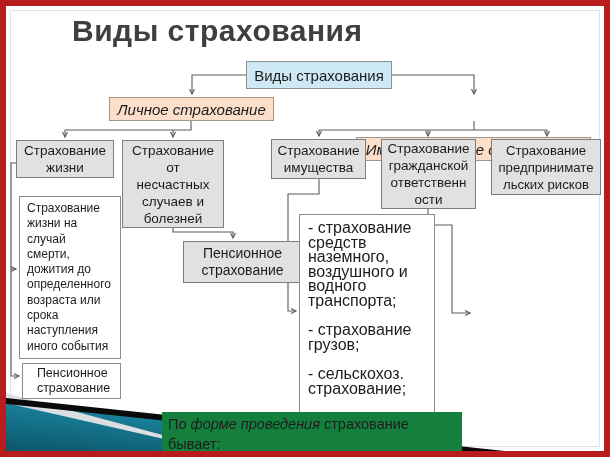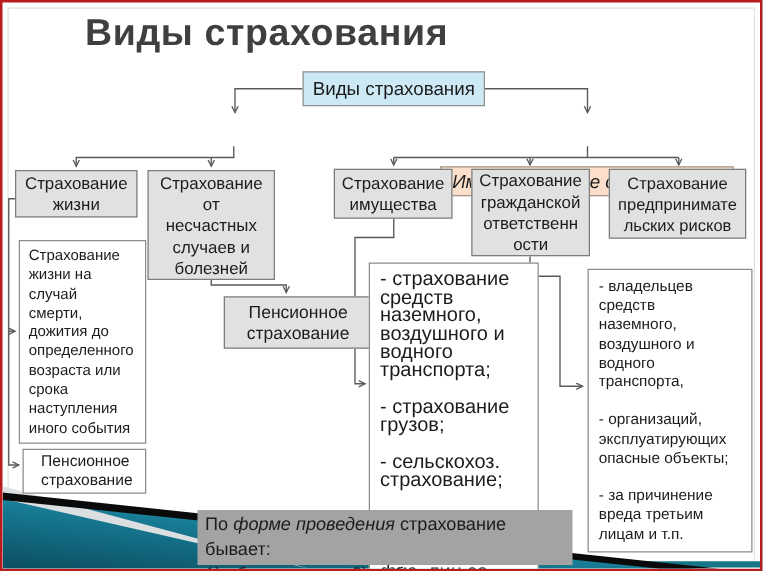--- a/index.html
+++ b/index.html
@@ -1,18 +1,18 @@
 <!DOCTYPE html>
 <html><head>
 <meta charset="utf-8">
 <style>
   html,body{margin:0;padding:0;background:#888;}
   #slide{
     position:relative;width:610px;height:457px;background:#ffffff;
-    border:2px solid #b91c1c;box-sizing:border-box;overflow:hidden;
+    border:6px solid #b91c1c;box-sizing:border-box;overflow:hidden;
     font-family:"Liberation Sans","DejaVu Sans",sans-serif;color:#1c1c1c;
   }
   .frame{position:absolute;left:4px;top:4px;right:4px;bottom:4px;border:1px solid #e2e2e2;z-index:0;}
   #decor{position:absolute;left:0;top:385px;width:606px;height:68px;z-index:1;}
   #connectors{position:absolute;left:0;top:0;width:606px;height:453px;z-index:2;}
   .title{
     position:absolute;left:66px;top:8px;z-index:3;
     font-size:30px;font-weight:bold;color:#3f3f3f;letter-spacing:0.5px;white-space:nowrap;
   }
   .box{position:absolute;box-sizing:border-box;z-index:3;display:flex;align-items:center;justify-content:center;text-align:center;}
@@ -32,21 +32,21 @@
   #node-property-ins{left:265px;top:133px;width:95px;height:40px;}
   #node-liability{left:375px;top:133px;width:95px;height:70px;}
   #node-business{left:485px;top:133px;width:110px;height:56px;font-size:13.2px;}
   #node-medical{left:177px;top:235px;width:119px;height:42px;font-size:14px;}
   #node-life-detail{left:13px;top:190px;width:102px;min-height:150px;}
   #node-pension{left:16px;top:357px;width:99px;min-height:30px;font-size:12.5px;line-height:15px;text-align:left;justify-content:center;padding:2px 3px 2px 7px;}
   #list-property{left:293px;top:208px;width:136px;min-height:193px;font-size:16px;line-height:14.6px;}
   #list-liability{left:468px;top:213px;width:132px;min-height:190px;font-size:12.3px;line-height:15.2px;}
   #note{
     position:absolute;left:156px;top:406px;width:300px;height:44px;z-index:4;
-    background:#a3a3a3;box-sizing:border-box;padding:2px 6px;
+    background:#15803d;box-sizing:border-box;padding:2px 6px;
     font-size:14.5px;line-height:20px;
   }
   #note .em{font-style:italic;}
   .ln{stroke:#5a5a5a;stroke-width:1.1;fill:none;}
 </style>
 </head>
 <body>
 
 <div id="slide">
 
@@ -87,20 +87,23 @@
     <polyline class="ln" points="313,173 313,188 282,188 282,305 290,305" marker-end="url(#arr)"></polyline>
     <polyline class="ln" points="422,203 422,219 446,219 446,307 464,307" marker-end="url(#arr)"></polyline>
   </svg>
 
   <div class="title">Виды страхования</div>
 
   <div id="root-box" class="box blue">
     <span class="pre">Виды страхования</span>
   </div>
 
+  <div id="branch-personal" class="box peach">
+    <span class="pre">Личное страхование</span>
+  </div>
 
   <div id="branch-property" class="box peach">
     <span class="pre">Имущественное страхование</span>
   </div>
 
   <div id="node-life" class="box gray">
     <span class="pre">Страхование
 жизни</span>
   </div>
 
@@ -164,35 +167,19 @@
 - сельскохоз.
 страхование;
 
 - страхование
 имущества юр. и
 физ. лиц за
 исключением ТС и
 т.п.</div>
   </div>
 
-  <div id="list-liability" class="box white list">
-    <div class="items">- владельцев
-средств
-наземного,
-воздушного и
-водного
-транспорта,
-
-- организаций,
-эксплуатирующих
-опасные объекты;
-
-- за причинение
-вреда третьим
-лицам и т.п.</div>
-  </div>
 
   <div id="note">
     <div><span>По </span><span class="em">форме проведения</span><span> страхование бывает:</span></div>
     <div>1) обязательное; 2) добровольное.</div>
   </div>
 
 </div>
 
 </body></html>

